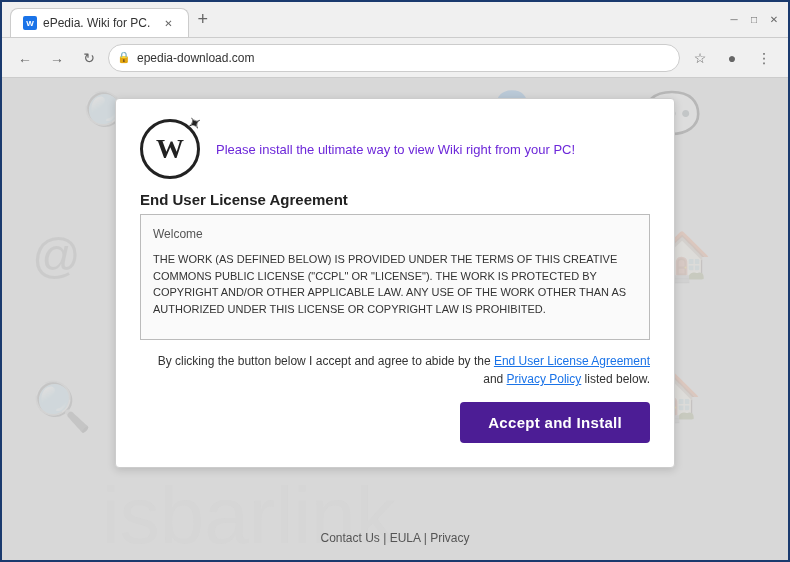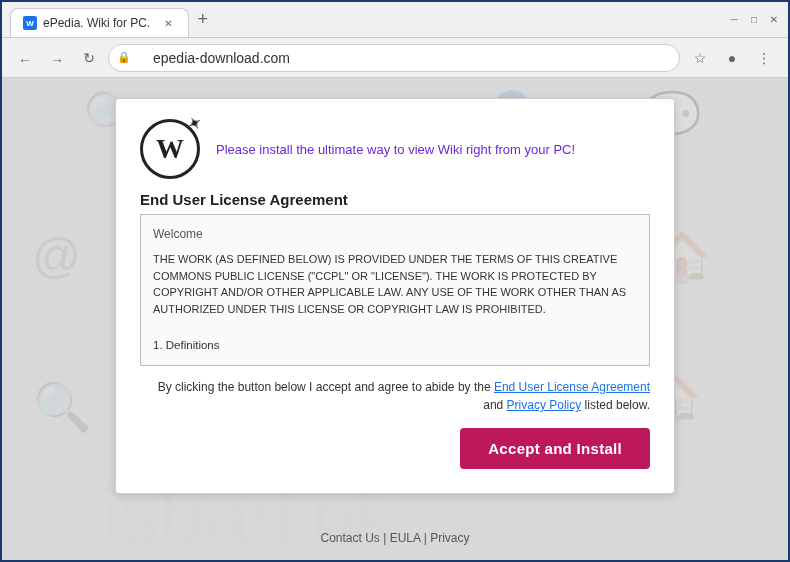--- a/index.html
+++ b/index.html
@@ -143,23 +143,22 @@
     }
 
     .address-lock {
       position: absolute;
       left: 8px;
       font-size: 11px;
       color: #666;
     }
 
     .address-text {
-      font-size: 14px;
+      font-size: 12px;
       color: #333;
-      margin-left: 16px;
     }
 
     .toolbar-icons {
       display: flex;
       gap: 4px;
       align-items: center;
     }
 
     .toolbar-icon-btn {
       width: 28px;
@@ -266,21 +265,21 @@
 
     
     .eula-section {
       margin-top: 8px;
     }
 
     .eula-box {
       border: 1px solid #bbb;
       background: #fafafa;
       padding: 10px 12px;
-      height: 152px;
+      height: 126px;
       overflow-y: scroll;
       font-size: 11.5px;
       color: #333;
       line-height: 1.5;
       position: relative;
     }
 
     .eula-title {
       font-size: 15px;
       font-weight: bold;
@@ -320,21 +319,21 @@
       color: #1a73e8;
       text-decoration: underline;
       cursor: pointer;
     }
 
     
     .accept-btn {
       display: block;
       margin-left: auto;
       margin-top: 14px;
-      background: #be185d;
+      background: #4c1d95;
       color: #fff;
       border: none;
       border-radius: 4px;
       padding: 12px 28px;
       font-size: 15px;
       font-weight: bold;
       cursor: pointer;
       letter-spacing: 0.3px;
     }
 

